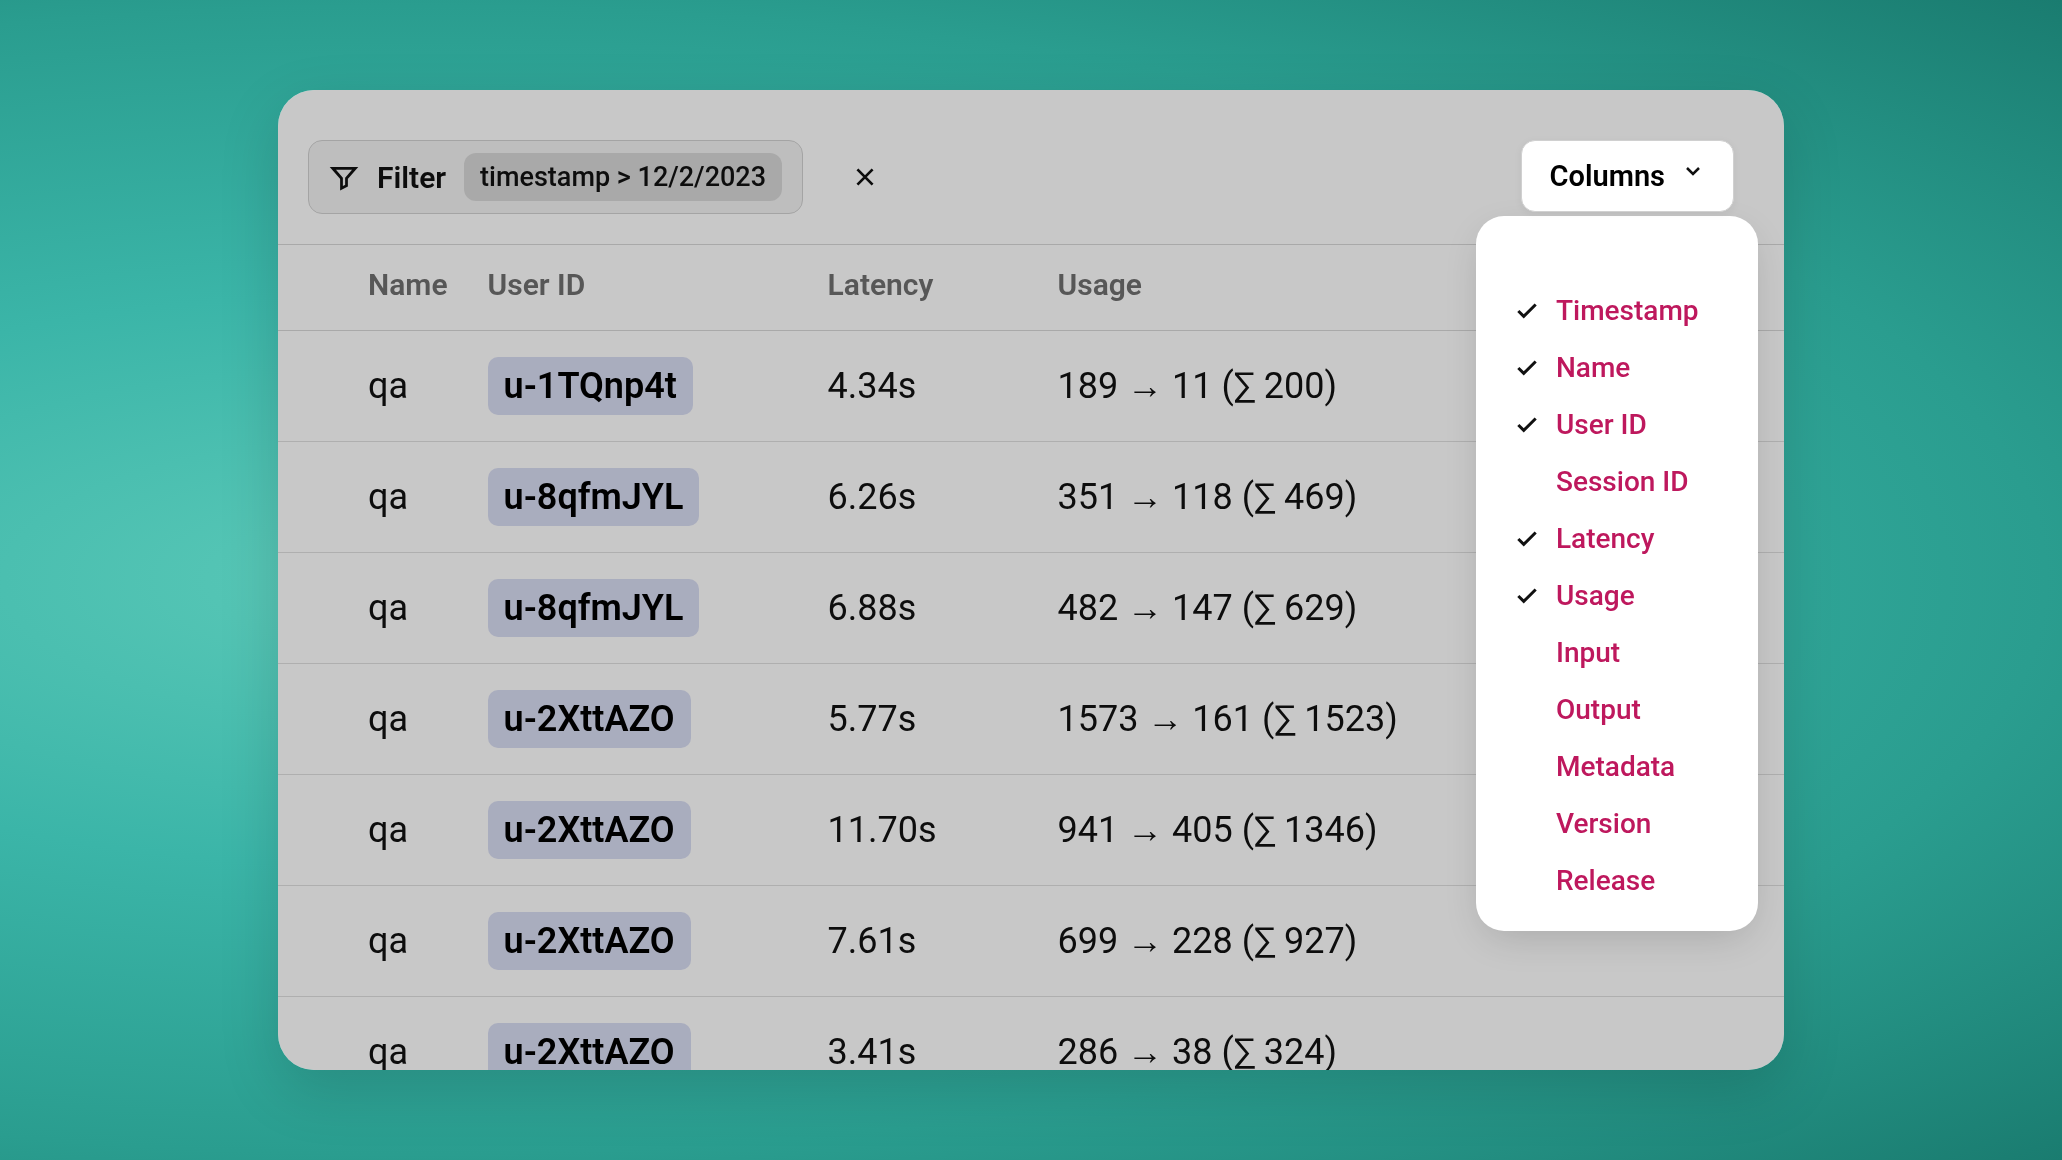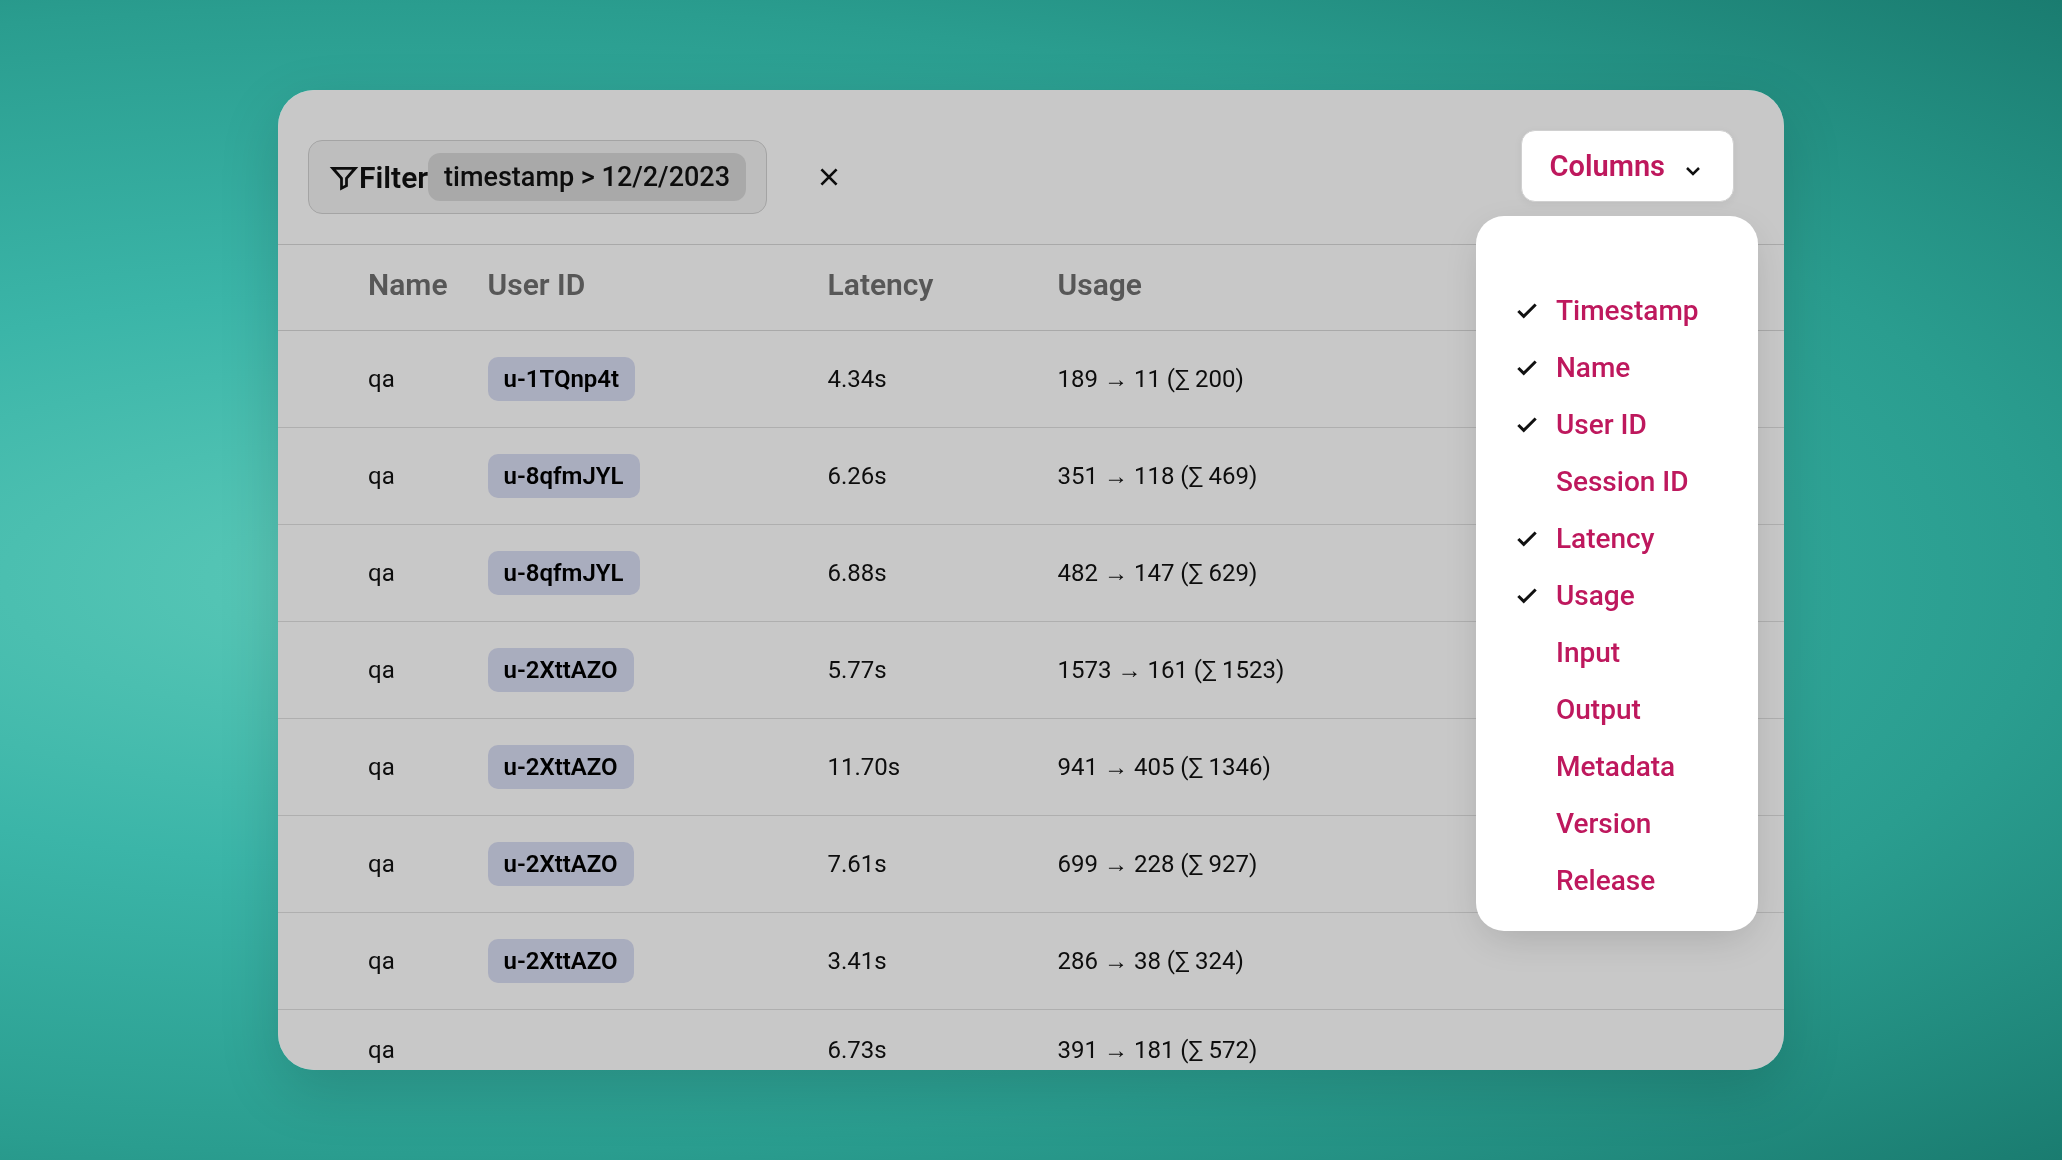--- a/index.html
+++ b/index.html
@@ -36,20 +36,21 @@
   padding: 50px 30px 30px 30px;
   gap: 20px;
 }
 .filter-group {
   display: inline-flex;
   align-items: center;
   border: 1.5px solid #c8c8c8;
   border-radius: 14px;
   padding: 12px 20px;
   background: #e8e8e8;
+  gap: 18px;
 }
 .filter-icon { width: 30px; height: 30px; stroke: #111; stroke-width: 2.2; fill: none; }
 .filter-label { font-size: 30px; font-weight: 600; color: #111; }
 .filter-chip {
   background: #cfcfcf;
   border-radius: 12px;
   padding: 8px 16px;
   font-size: 27px;
   font-weight: 550;
   color: #111;
@@ -57,53 +58,53 @@
 .clear-btn {
   width: 44px; height: 44px;
   display: flex; align-items: center; justify-content: center;
   cursor: pointer;
   margin-left: 20px;
 }
 .clear-btn svg { width: 26px; height: 26px; stroke: #111; stroke-width: 2.5; }
 .spacer { flex: 1; }
 .columns-btn {
   display: inline-flex;
-  align-items: flex-end;
+  align-items: flex-start;
   gap: 16px;
   border: 1.5px solid #d0d0d0;
   border-radius: 14px;
   background: #fff;
   padding: 18px 28px;
   font-size: 29px;
   font-weight: 600;
-  color: #be185d;
+  color: #000000;
   cursor: pointer;
   position: absolute;
   right: 50px;
-  top: 40px;
+  top: 50px;
   z-index: 30;
   box-shadow: 0 2px 8px rgba(0,0,0,0.05);
 }
 .columns-btn svg { width: 24px; height: 24px; stroke: #111; stroke-width: 2.5; fill: none; }
 .table {
   width: 100%;
   border-collapse: collapse;
 }
 .table th {
   text-align: left;
   font-size: 30px;
   font-weight: 650;
   color: #6b6b6b;
   padding: 22px 20px 28px 20px;
   border-top: 1.5px solid #cfcfcf;
   border-bottom: 1.5px solid #cfcfcf;
 }
 .table th:first-child { padding-left: 90px; }
 .table td {
-  font-size: 24px;
+  font-size: 36px;
   color: #111;
   padding: 26px 20px;
   border-bottom: 1.5px solid #d6d6d6;
 }
 .table td:first-child { padding-left: 90px; }
 .uid {
   display: inline-block;
   background: #cfd3e8;
   color: #000000;
   font-weight: 650;

